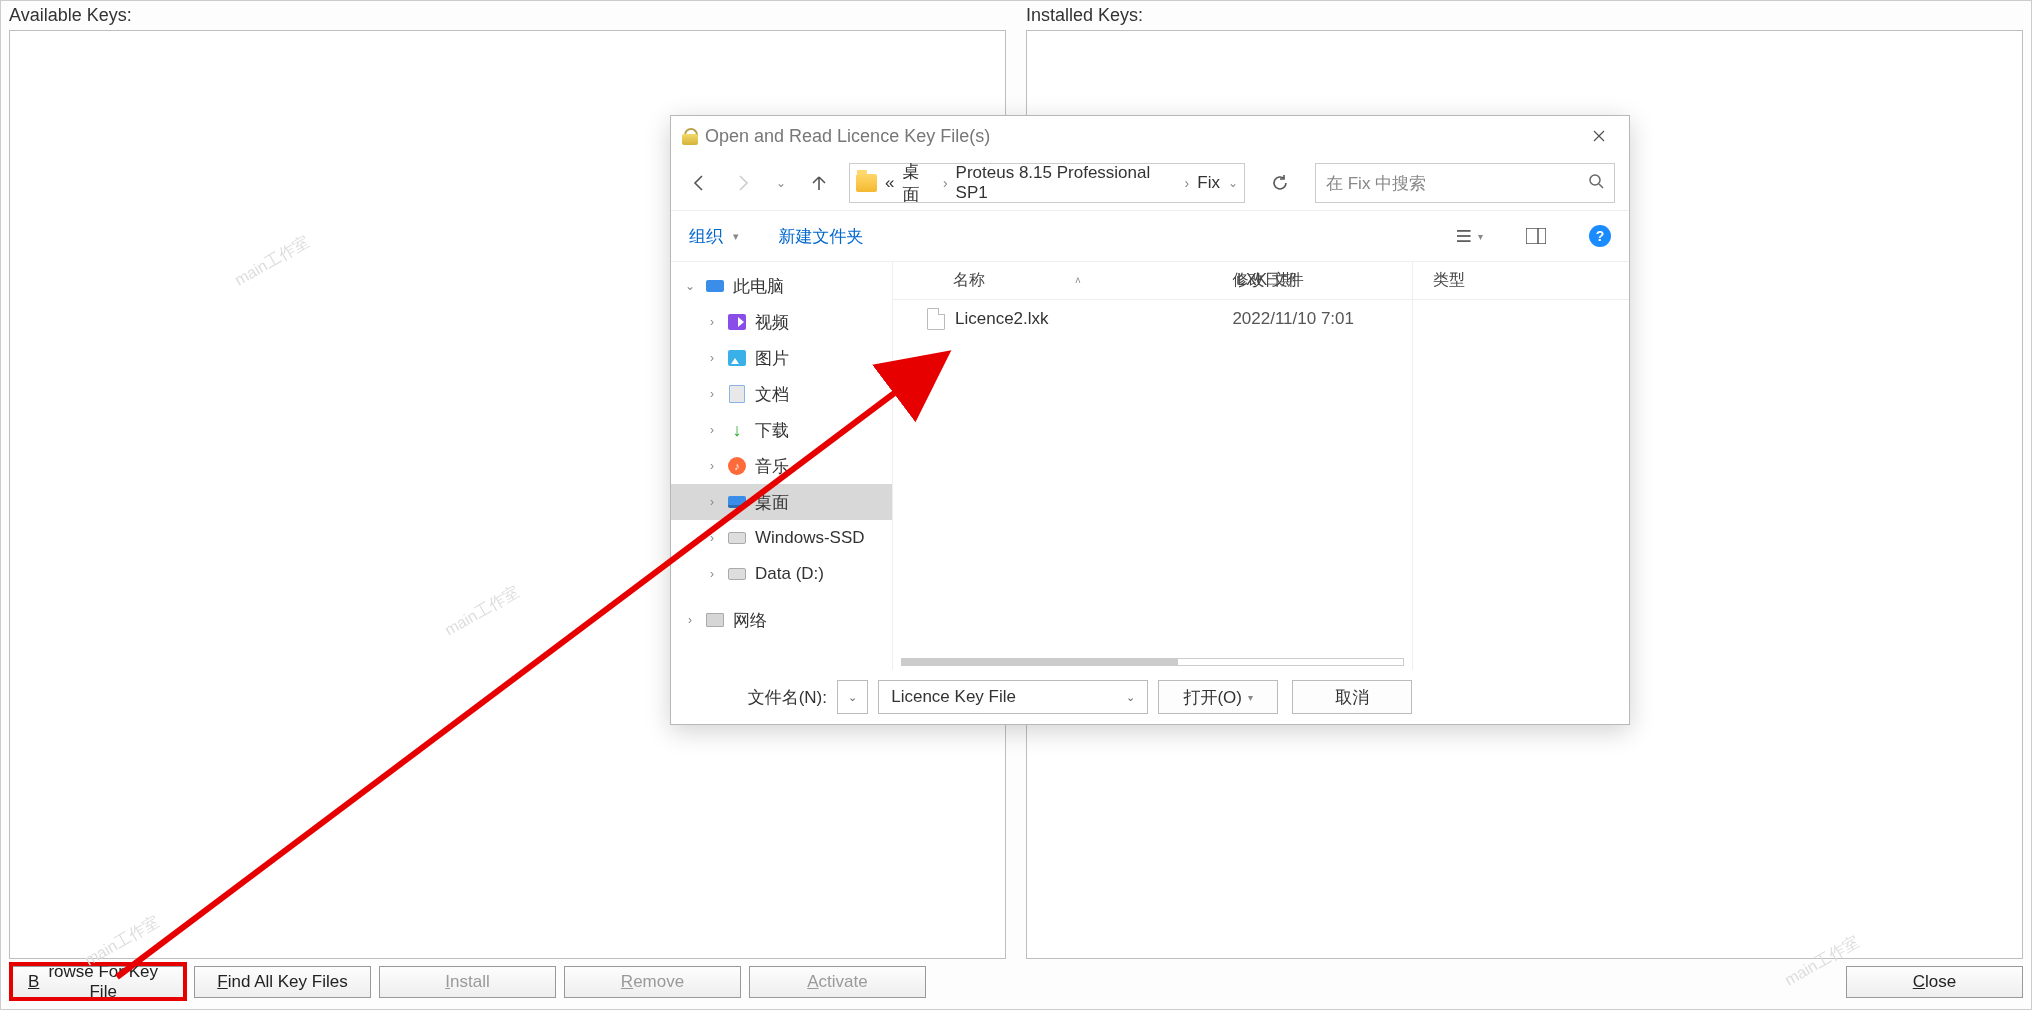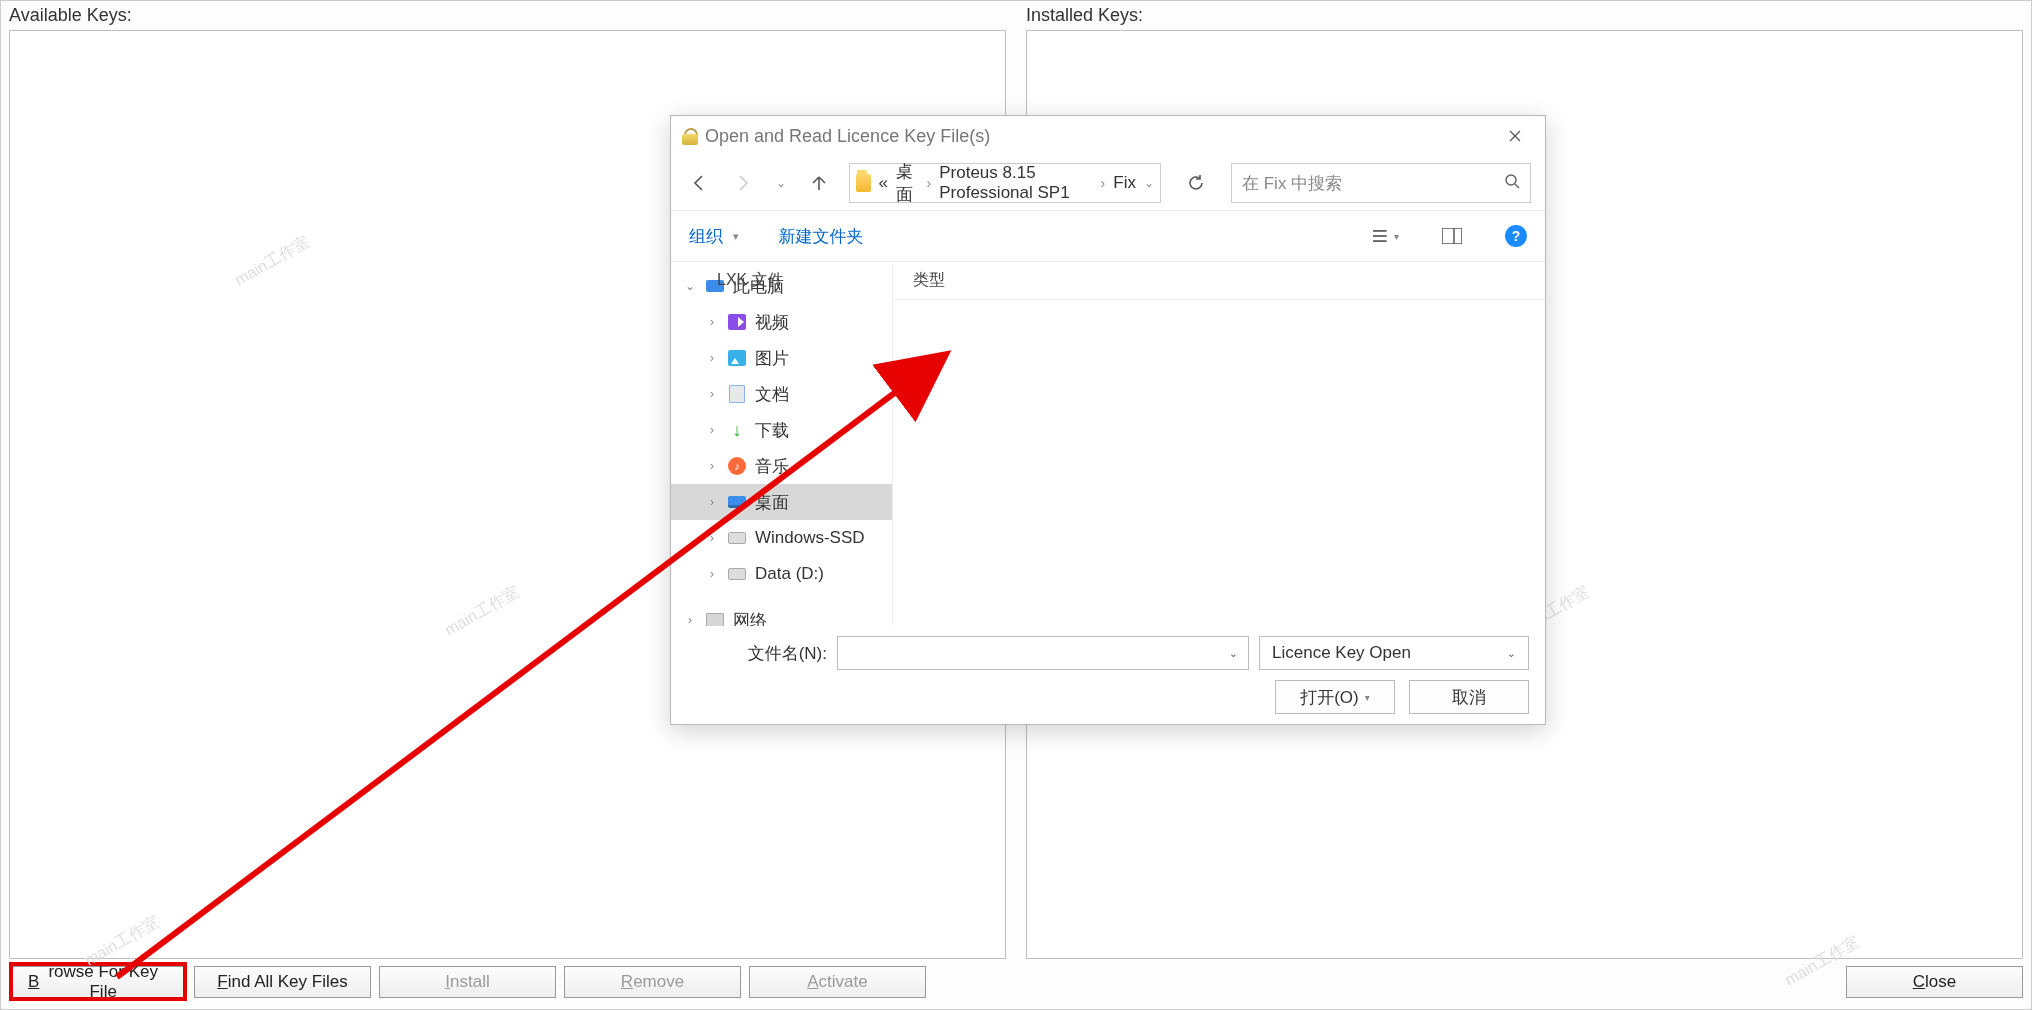--- a/index.html
+++ b/index.html
@@ -20,21 +20,21 @@
   
   .main-footer { height: 50px; display: flex; align-items: center; padding: 6px 8px 10px 8px; gap: 8px; }
   .btn { height: 32px; border: 1px solid #999; background: linear-gradient(#fdfdfd,#eee); padding: 0 18px; font-size: 17px; color: #222; display: inline-flex; align-items: center; justify-content: center; }
   .btn.disabled { color: #9a9a9a; }
   .btn.close { margin-left: auto; }
   .mnemonic { text-decoration: underline; }
   
   .red-highlight { position: absolute; left: 8px; bottom: 8px; width: 178px; height: 39px; border: 4px solid #e60000; pointer-events: none; }
   
   
-  .file-dialog { position: absolute; left: 669px; top: 114px; width: 876px; height: 610px; background: #fff; border: 1px solid #b8b8b8; box-shadow: 0 6px 24px rgba(0,0,0,.18); display: flex; flex-direction: column; }
+  .file-dialog { position: absolute; left: 669px; top: 114px; width: 960px; height: 610px; background: #fff; border: 1px solid #b8b8b8; box-shadow: 0 6px 24px rgba(0,0,0,.18); display: flex; flex-direction: column; }
   
   .fd-titlebar { height: 40px; display: flex; align-items: center; padding: 0 10px; }
   .fd-titlebar .title { color: #777; font-size: 18px; margin-left: 6px; flex: 1; }
   .fd-close { width: 40px; height: 40px; display: flex; align-items: center; justify-content: center; color: #555; }
   
   .fd-navrow { height: 54px; display: flex; align-items: center; padding: 0 14px; gap: 16px; }
   .nav-arrow { width: 28px; height: 28px; display: flex; align-items: center; justify-content: center; color: #777; }
   .nav-arrow.disabled { color: #bbb; }
   .nav-up { color: #666; }
   .breadcrumb { flex: 1; height: 40px; border: 1px solid #ccc; display: flex; align-items: center; padding: 0 6px; gap: 8px; }
@@ -83,21 +83,21 @@
   .lr-date { width:180px; color:#555; }
   .file-glyph { width:18px; height:22px; border:1px solid #bbb; border-radius:1px; display:inline-block; position:relative; background:#fff;}
   .file-glyph::after{content:"";position:absolute;top:-1px;right:-1px;width:6px;height:6px;background:#fff;border-left:1px solid #bbb;border-bottom:1px solid #bbb;}
   .list-scroll { height:8px; margin:auto 8px 4px 8px; border:1px solid #ccc; position:relative; }
   .list-scroll::after{content:"";position:absolute;left:0;top:0;height:100%;width:55%;background:#ccc;}
   
   .preview-area { flex:1; display:flex; flex-direction:column; }
   .preview-head { height:38px; border-bottom:1px solid #eee; padding-left:20px; display:flex; align-items:center; font-size:16px; color:#444;}
   .preview-body { flex:1; display:flex; align-items:center; justify-content:center; color:#555; font-size:17px; }
   
-  .fd-bottom { padding: 10px 16px; display:flex; flex-direction:column; gap:10px;justify-content:flex-end; }
+  .fd-bottom { padding: 10px 16px; display:flex; flex-direction:row; gap:10px; }
   .fn-row { display:flex; align-items:center; gap:10px; }
   .fn-row .lbl { width: 140px; text-align:right; font-size:17px; color:#333; }
   .fn-input { flex:1; height:34px; border:1px solid #bbb; padding:0 10px; display:flex; align-items:center; }
   .fn-drop { height:34px; border:1px solid #bbb; padding:0 12px; display:flex; align-items:center; gap:20px; }
   .fn-input .caret, .fn-drop .caret { color:#666; font-size:11px; margin-left:auto;}
   .fd-btns { display:flex; justify-content:flex-end; gap:14px; }
   .dlg-btn { width:120px; height:34px; border:1px solid #bbb; background:#fdfdfd; display:flex; align-items:center; justify-content:center; font-size:17px; }
   
   
   .lock-ico { width:18px; height:18px; display:inline-block; position:relative; }
@@ -316,40 +316,57 @@
         <div class="tree-item">
             <span class="tree-chev">›</span>
             <span class="tree-ico">
               <span class="ico-net"></span>
             </span>
             <span>网络</span>
           </div>
       </div>
 
       <div class="fd-list">
+        <div class="list-area">
+          <div class="list-head">
+            <div class="lh-name">
+                <span>名称</span>
+                <span class="sort-arrow" style="margin-left:80px">˄</span>
+              </div>
+            <div class="lh-date">修改日期</div>
+          </div>
+          <div class="list-row">
+            <div class="lr-name">
+                <span class="file-glyph"></span>
+                <span>Licence2.lxk</span>
+              </div>
+            <div class="lr-date">2022/11/10 7:01</div>
+          </div>
+          <div class="list-scroll"></div>
+        </div>
         <div class="preview-area">
           <div class="preview-head">
             <span>类型</span>
             <span style="margin-left:-228px">LXK 文件</span>
           </div>
 
         </div>
       </div>
     </div>
 
     <div style="position:absolute; left:740px; top:130px; font-size:17px; color:#333; pointer-events:none;"></div>
 
     <div class="fd-bottom">
       <div class="fn-row">
         <div class="lbl">文件名(N):</div>
         <div class="fn-input">
             <span class="caret">⌄</span>
           </div>
         <div class="fn-drop" style="width:270px">
-            <span>Licence Key Open</span>
+            <span>Licence Key File</span>
             <span class="caret">⌄</span>
           </div>
       </div>
       <div class="fd-btns">
         <div class="dlg-btn">
             <span>打开(O)</span>
             <span style="font-size:10px;color:#888;margin-left:6px">▾</span>
           </div>
         <div class="dlg-btn">取消</div>
       </div>

